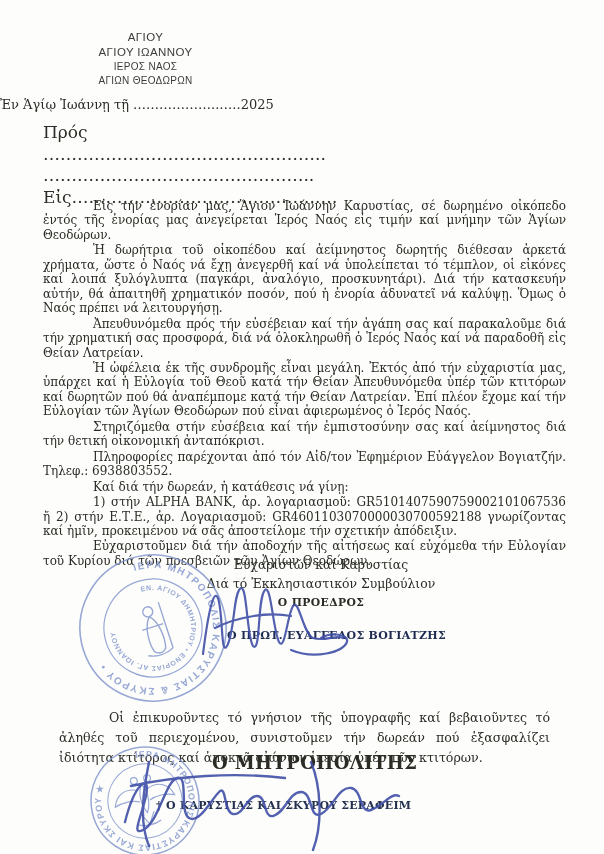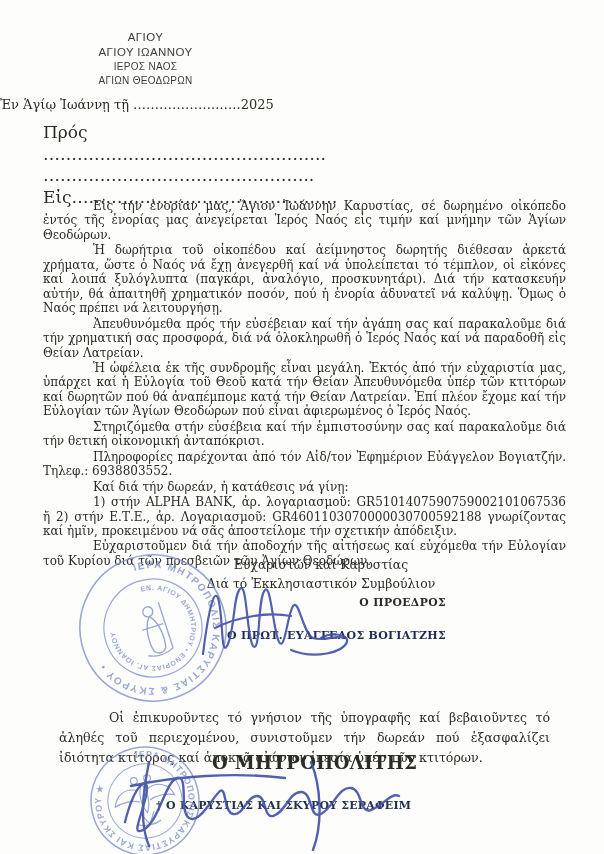--- a/index.html
+++ b/index.html
@@ -22,21 +22,21 @@
   .date-line{position:absolute; top:97px; left:0; right:38px; text-align:left; font-size:13px;}
   
   .recipient{position:absolute; top:122px; left:43px; width:280px; font-size:17px; line-height:21.5px;}
   
   .body-text{position:absolute; top:199px; left:43px; width:523px;
     font-size:12px; line-height:14.45px; text-align:justify; text-justify:inter-word;}
   .body-text p{margin:0 0 1px 0; text-indent:50px;}
   
   .closing{position:absolute; top:555px; left:196px; width:250px; text-align:center;
     font-size:12.4px; line-height:19px;}
-  .closing .president{font-size:10.8px; font-weight:bold; letter-spacing:.4px;text-align:right;}
+  .closing .president{font-size:10.8px; font-weight:bold; letter-spacing:.4px;}
   .priest-name{position:absolute; top:629px; left:227px; font-size:11px; font-weight:bold;
     letter-spacing:.3px; color:var(--name);}
   
   .attestation{position:absolute; top:692px; left:43px; width:523px; font-size:12.6px;
     line-height:19.8px; text-align:justify;}
   .attestation p{margin:16px; text-indent:50px;}
   
   .metropolitan-title{position:absolute; top:752px; left:212px; font-size:18px;
     font-weight:bold; letter-spacing:.4px;}
   .metropolitan-name{position:absolute; top:799px; left:156px; font-size:11px;
@@ -69,21 +69,21 @@
     <div>…………………………………………..</div>
     <div>………………………………….……..</div>
     <div>Εἰς……………………………………..…</div>
   </div>
 
   <div class="body-text">
     <p>Εἰς τήν ἐνορίαν μας, Ἅγιον Ἰωάννην Καρυστίας, σέ δωρημένο οἰκόπεδο ἐντός τῆς ἐνορίας μας ἀνεγείρεται Ἱερός Ναός εἰς τιμήν καί μνήμην τῶν Ἁγίων Θεοδώρων.</p>
     <p>Ἡ δωρήτρια τοῦ οἰκοπέδου καί ἀείμνηστος δωρητής διέθεσαν ἀρκετά χρήματα, ὥστε ὁ Ναός νά ἔχῃ ἀνεγερθῆ καί νά ὑπολείπεται τό τέμπλον, οἱ εἰκόνες καί λοιπά ξυλόγλυπτα (παγκάρι, ἀναλόγιο, προσκυνητάρι). Διά τήν κατασκευήν αὐτήν, θά ἀπαιτηθῆ χρηματικόν ποσόν, πού ἡ ἐνορία ἀδυνατεῖ νά καλύψῃ. Ὅμως ὁ Ναός πρέπει νά λειτουργήσῃ.</p>
     <p>Ἀπευθυνόμεθα πρός τήν εὐσέβειαν καί τήν ἀγάπη σας καί παρακαλοῦμε διά τήν χρηματική σας προσφορά, διά νά ὁλοκληρωθῆ ὁ Ἱερός Ναός καί νά παραδοθῆ εἰς Θείαν Λατρείαν.</p>
     <p>Ἡ ὠφέλεια ἐκ τῆς συνδρομῆς εἶναι μεγάλη. Ἐκτός ἀπό τήν εὐχαριστία μας, ὑπάρχει καί ἡ Εὐλογία τοῦ Θεοῦ κατά τήν Θείαν Ἀπευθυνόμεθα ὑπέρ τῶν κτιτόρων καί δωρητῶν πού θά ἀναπέμπομε κατά τήν Θείαν Λατρείαν. Ἐπί πλέον ἔχομε καί τήν Εὐλογίαν τῶν Ἁγίων Θεοδώρων πού εἶναι ἀφιερωμένος ὁ Ἱερός Ναός.</p>
-    <p>Στηριζόμεθα στήν εὐσέβεια καί τήν ἐμπιστοσύνην σας καί παρακαλοῦμε διά τήν θετική οἰκονομική ἀνταπόκρισι.</p>
+    <p>Στηριζόμεθα στήν εὐσέβεια καί τήν ἐμπιστοσύνην σας καί ἀείμνηστος διά τήν θετική οἰκονομική ἀνταπόκρισι.</p>
     <p>Πληροφορίες παρέχονται ἀπό τόν Αἰδ/τον Ἐφημέριον Εὐάγγελον Βογιατζήν. Τηλεφ.: 6938803552.</p>
     <p>Καί διά τήν δωρεάν, ἡ κατάθεσις νά γίνῃ:</p>
     <p>1) στήν ALPHA BANK, ἀρ. λογαριασμοῦ: GR5101407590759002101067536 ἤ 2) στήν Ε.Τ.Ε., ἀρ. Λογαριασμοῦ: GR4601103070000030700592188 γνωρίζοντας καί ἡμῖν, προκειμένου νά σᾶς ἀποστείλομε τήν σχετικήν ἀπόδειξιν.</p>
     <p>Εὐχαριστοῦμεν διά τήν ἀποδοχήν τῆς αἰτήσεως καί εὐχόμεθα τήν Εὐλογίαν τοῦ Κυρίου διά τῶν πρεσβειῶν τῶν Ἁγίων Θεοδώρων.</p>
   </div>
 
   <div class="closing">
     <div>Εὐχαριστῶν καί Καρυστίας</div>
     <div>Διά τό Ἐκκλησιαστικόν Συμβούλιον</div>
     <div class="president">Ο ΠΡΟΕΔΡΟΣ</div>

